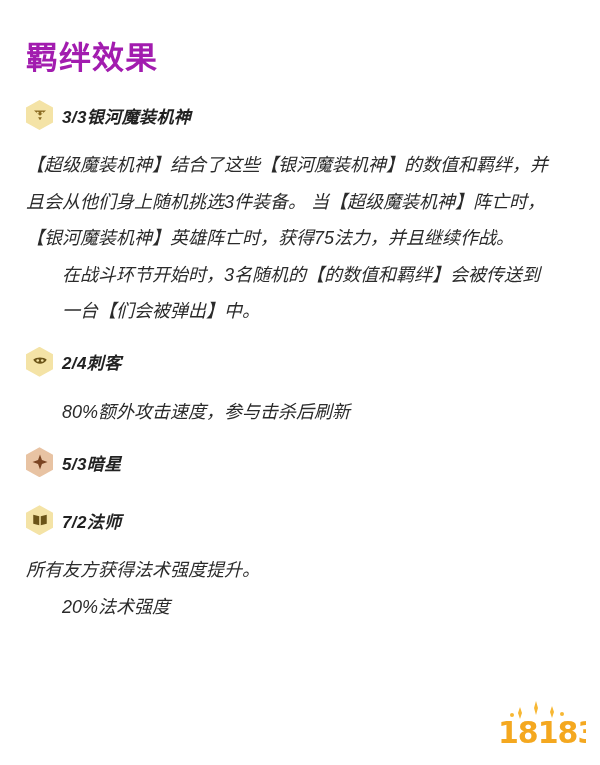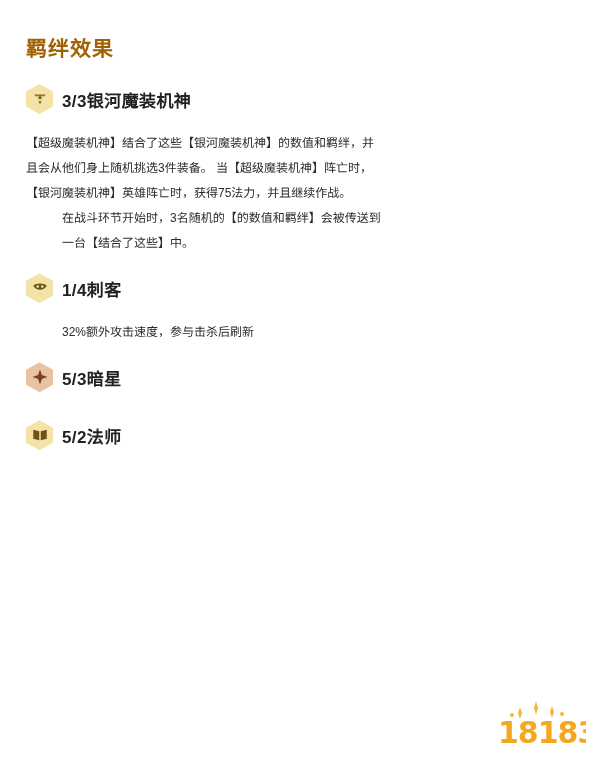--- a/index.html
+++ b/index.html
@@ -16,28 +16,29 @@
     position: relative;
   }
   .page {
     padding: 28px 24px 0 24px;
     box-sizing: border-box;
     width: 600px;
     height: 765px;
     position: relative;
   }
   .page-title {
-    font-size: 21px;
+    font-size: 32px;
     font-weight: bold;
-    color: #a16207;
+    color: #a21caf;
     letter-spacing: 1px;
     margin: 4px 0 22px 2px;
   }
   .trait-block {
     margin-bottom: 18px;
+    font-style: italic;
   }
   .trait-header {
     display: flex;
     align-items: center;
     gap: 9px;
     margin-bottom: 12px;
     padding-left: 2px;
   }
   .hex {
     width: 27px;
@@ -61,21 +62,21 @@
     margin-top: -14px;
     margin-bottom: 8px;
     margin-left: 38px;
     width: 160px;
     background: linear-gradient(to right, rgba(243,226,159,0.85), rgba(243,226,159,0.0));
     border-radius: 2px;
     position: relative;
     z-index: -1;
   }
   .trait-body {
-    font-size: 12px;
+    font-size: 18px;
     line-height: 1.92;
     color: #2b2b2b;
     padding-left: 2px;
   }
   .trait-body p {
     margin: 0 0 2px 0;
   }
   .indent-1 {
     padding-left: 36px;
   }
@@ -117,38 +118,38 @@
         </svg>
       </span>
       <span class="trait-name">3/3银河魔装机神</span>
     </div>
     <div class="trait-underline"></div>
     <div class="trait-body">
       <p>【超级魔装机神】结合了这些【银河魔装机神】的数值和羁绊，并</p>
       <p>且会从他们身上随机挑选3件装备。 当【超级魔装机神】阵亡时，</p>
       <p>【银河魔装机神】英雄阵亡时，获得75法力，并且继续作战。</p>
       <p class="indent-1">在战斗环节开始时，3名随机的【的数值和羁绊】会被传送到</p>
-      <p class="indent-1">一台【结合了这些】中。</p>
+      <p class="indent-1">一台【们会被弹出】中。</p>
     </div>
   </div>
 
   <div class="trait-block">
     <div class="trait-header">
       <span class="hex" style="background:#f4e3a6;">
         <svg width="18" height="18" viewBox="0 0 24 24" aria-hidden="true">
           <path d="M3 9 C7 5, 17 5, 21 9 C17 16, 7 16, 3 9 Z" fill="#6b5418"></path>
           <circle cx="9" cy="10" r="1.8" fill="#f4e3a6"></circle>
           <circle cx="15" cy="10" r="1.8" fill="#f4e3a6"></circle>
         </svg>
       </span>
-      <span class="trait-name">1/4刺客</span>
+      <span class="trait-name">2/4刺客</span>
     </div>
     <div class="trait-underline" style="width:110px;"></div>
     <div class="trait-body">
-      <p class="bonus">32%额外攻击速度，参与击杀后刷新</p>
+      <p class="bonus">80%额外攻击速度，参与击杀后刷新</p>
     </div>
   </div>
 
   <div class="trait-block">
     <div class="trait-header">
       <span class="hex" style="background:#e8c3a3;">
         <svg width="18" height="18" viewBox="0 0 24 24" aria-hidden="true">
           <path d="M12 2 L14.6 9.4 L22 12 L14.6 14.6 L12 22 L9.4 14.6 L2 12 L9.4 9.4 Z" fill="#7a4422"></path>
         </svg>
       </span>
@@ -158,23 +159,27 @@
   </div>
 
   <div class="trait-block">
     <div class="trait-header">
       <span class="hex" style="background:#f4e3a6;">
         <svg width="18" height="18" viewBox="0 0 24 24" aria-hidden="true">
           <path d="M3 5 L11 7 L11 19 L3 17 Z" fill="#6b5418"></path>
           <path d="M21 5 L13 7 L13 19 L21 17 Z" fill="#6b5418"></path>
         </svg>
       </span>
-      <span class="trait-name">5/2法师</span>
+      <span class="trait-name">7/2法师</span>
     </div>
     <div class="trait-underline" style="width:105px;"></div>
+    <div class="trait-body">
+      <p>所有友方获得法术强度提升。</p>
+      <p class="bonus">20%法术强度</p>
+    </div>
   </div>
 
   <div class="watermark">
     <svg width="96" height="60" viewBox="0 0 96 60" aria-hidden="true">
       <g class="spark">
         <path d="M30 10 l2 6 -2 6 -2 -6 z"></path>
         <path d="M46 4 l2 7 -2 7 -2 -7 z"></path>
         <path d="M62 9 l2 6 -2 6 -2 -6 z"></path>
         <circle cx="22" cy="18" r="2"></circle>
         <circle cx="72" cy="17" r="2"></circle>

